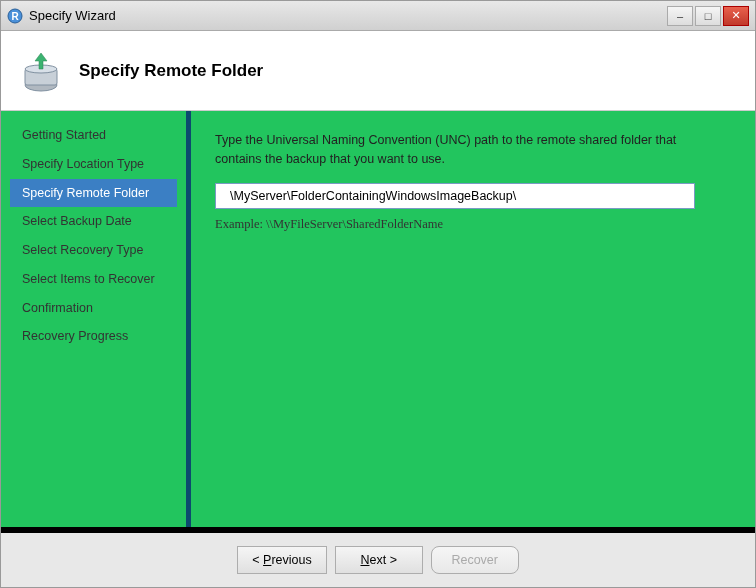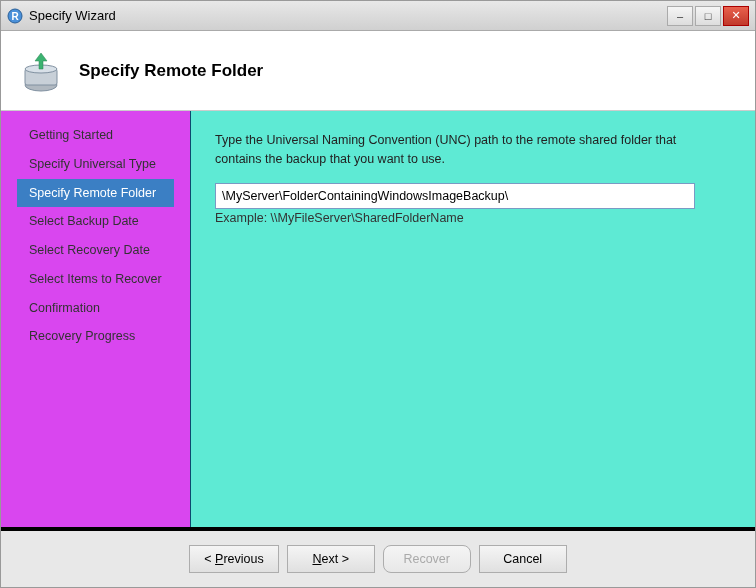--- a/index.html
+++ b/index.html
@@ -99,73 +99,74 @@
     
     .body {
       display: flex;
       flex: 1;
       overflow: hidden;
     }
 
     
     .sidebar {
       width: 190px;
-      background: #d946ef;
-      border-right: 1px solid #0c4a6e;
-      padding: 10px 16px;
+      background: #22c55e;
+      border-right: 5px solid #0c4a6e;
+      padding: 10px 9px;
       flex-shrink: 0;
       overflow-y: auto;
     }
     .sidebar-item {
       padding: 5px 12px;
       cursor: pointer;
       color: #333;
       font-size: 12.5px;
       line-height: 1.5;
     }
     .sidebar-item.active {
       background: #3b7fc4;
       color: white;
     }
 
     
     .content {
       flex: 1;
-      background: #5eead4;
+      background: #22c55e;
       padding: 20px 24px;
       overflow-y: auto;
     }
     .content-description {
       font-size: 12.5px;
       color: #222;
       margin-bottom: 14px;
       line-height: 1.5;
       max-width: 480px;
     }
     .content-input {
       width: 480px;
       height: 26px;
       border: 1px solid #7a9ac4;
-      padding: 2px 6px;
+      padding: 2px 14px;
       font-size: 12.5px;
       color: #000;
       background: white;
       outline: none;
     }
     .content-example {
-      margin-top: 2px;
+      margin-top: 8px;
       font-size: 12.5px;
       color: #333;
+      font-family: Liberation Serif, serif;
     }
 
     
     .footer {
       height: 60px;
       background: #e8e8e8;
-      border-top: 4px solid #000000;
+      border-top: 6px solid #000000;
       display: flex;
       align-items: center;
       justify-content: center;
       gap: 8px;
       flex-shrink: 0;
     }
     .footer-btn {
       min-width: 88px;
       height: 28px;
       border: 1px solid #adadad;
@@ -221,24 +222,24 @@
       </svg>
     </div>
     <div class="header-title">Specify Remote Folder</div>
   </div>
 
   <div class="body">
 
     <div class="sidebar">
 
     <div class="sidebar-item">Getting Started</div>
-        <div class="sidebar-item">Specify Universal Type</div>
+        <div class="sidebar-item">Specify Location Type</div>
         <div class="sidebar-item active">Specify Remote Folder</div>
         <div class="sidebar-item">Select Backup Date</div>
-        <div class="sidebar-item">Select Recovery Date</div>
+        <div class="sidebar-item">Select Recovery Type</div>
         <div class="sidebar-item">Select Items to Recover</div>
         <div class="sidebar-item">Confirmation</div>
         <div class="sidebar-item">Recovery Progress</div>
       </div>
 
     <div class="content">
       <p class="content-description">Type the Universal Naming Convention (UNC) path to the remote shared folder that contains the backup that you want to use.</p>
       <input class="content-input" type="text" value="\MyServer\FolderContainingWindowsImageBackup\" style="">
       <p class="content-example">Example: \\MyFileServer\SharedFolderName</p>
     </div>
@@ -248,18 +249,15 @@
   <div class="footer">
     <button class="footer-btn">
       <span>&lt; <span class="underline-text">P</span>revious</span>
     </button>
     <button class="footer-btn">
       <span><span class="underline-text">N</span>ext &gt;</span>
     </button>
     <button class="footer-btn" disabled="">
       <span>Recover</span>
     </button>
-    <button class="footer-btn">
-      <span>Cancel</span>
-    </button>
   </div>
 
 </div>
 
 </body></html>

